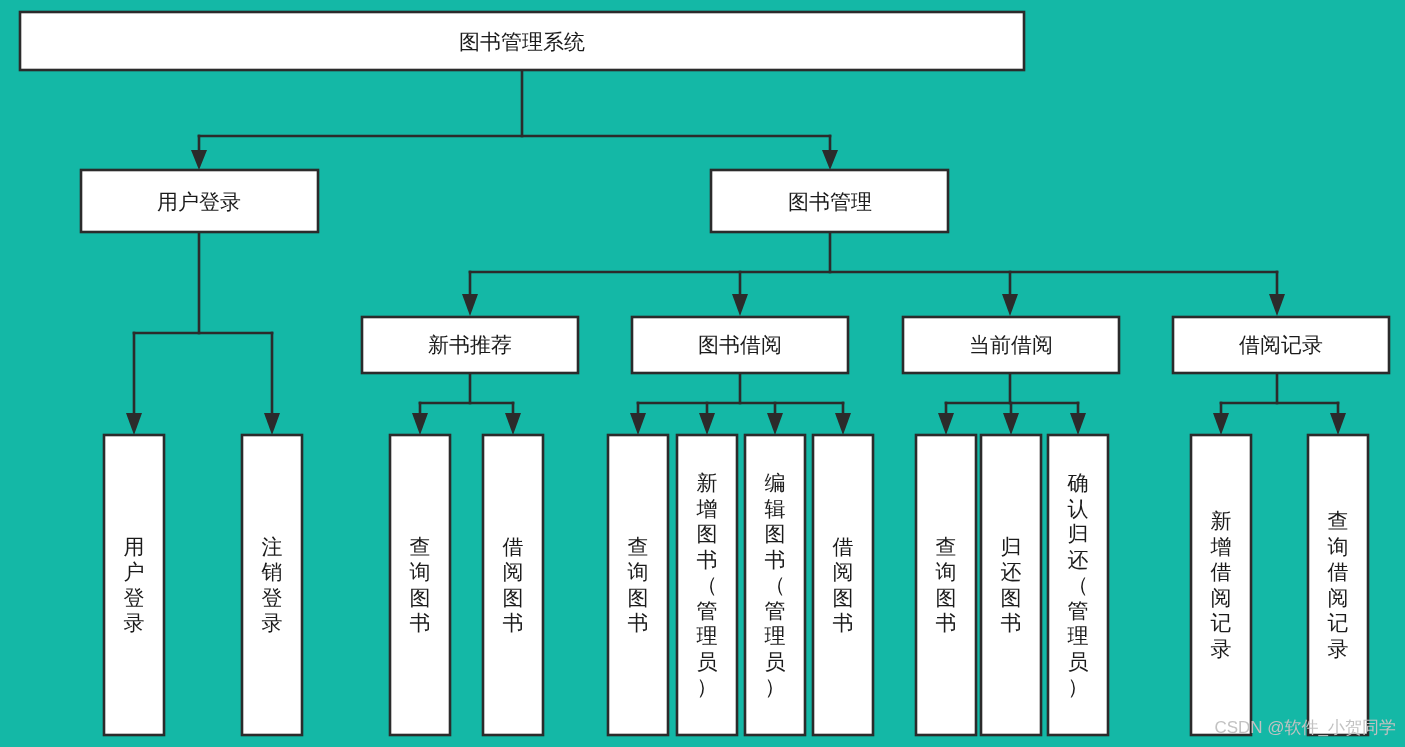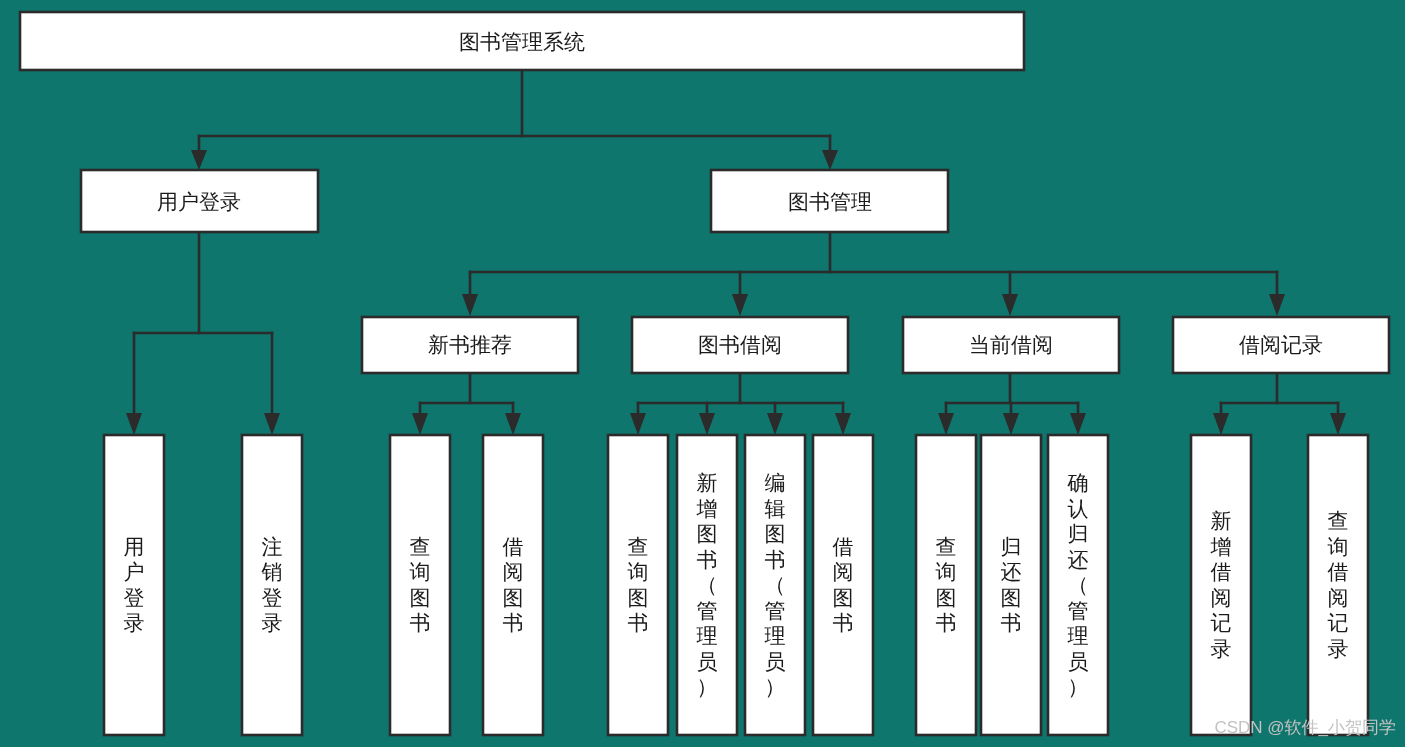--- a/index.html
+++ b/index.html
@@ -7,21 +7,21 @@
     padding: 0;
     background: #ffffff;
   }
   body {
     font-family: "Liberation Sans", "DejaVu Sans", sans-serif;
   }
   #diagram-root {
     position: relative;
     width: 1405px;
     height: 747px;
-    background: #0f766e;
+    background: #14b8a6;
     overflow: hidden;
   }
   svg#flow-svg {
     position: absolute;
     left: 0;
     top: 0;
     width: 1405px;
     height: 747px;
     display: block;
   }

